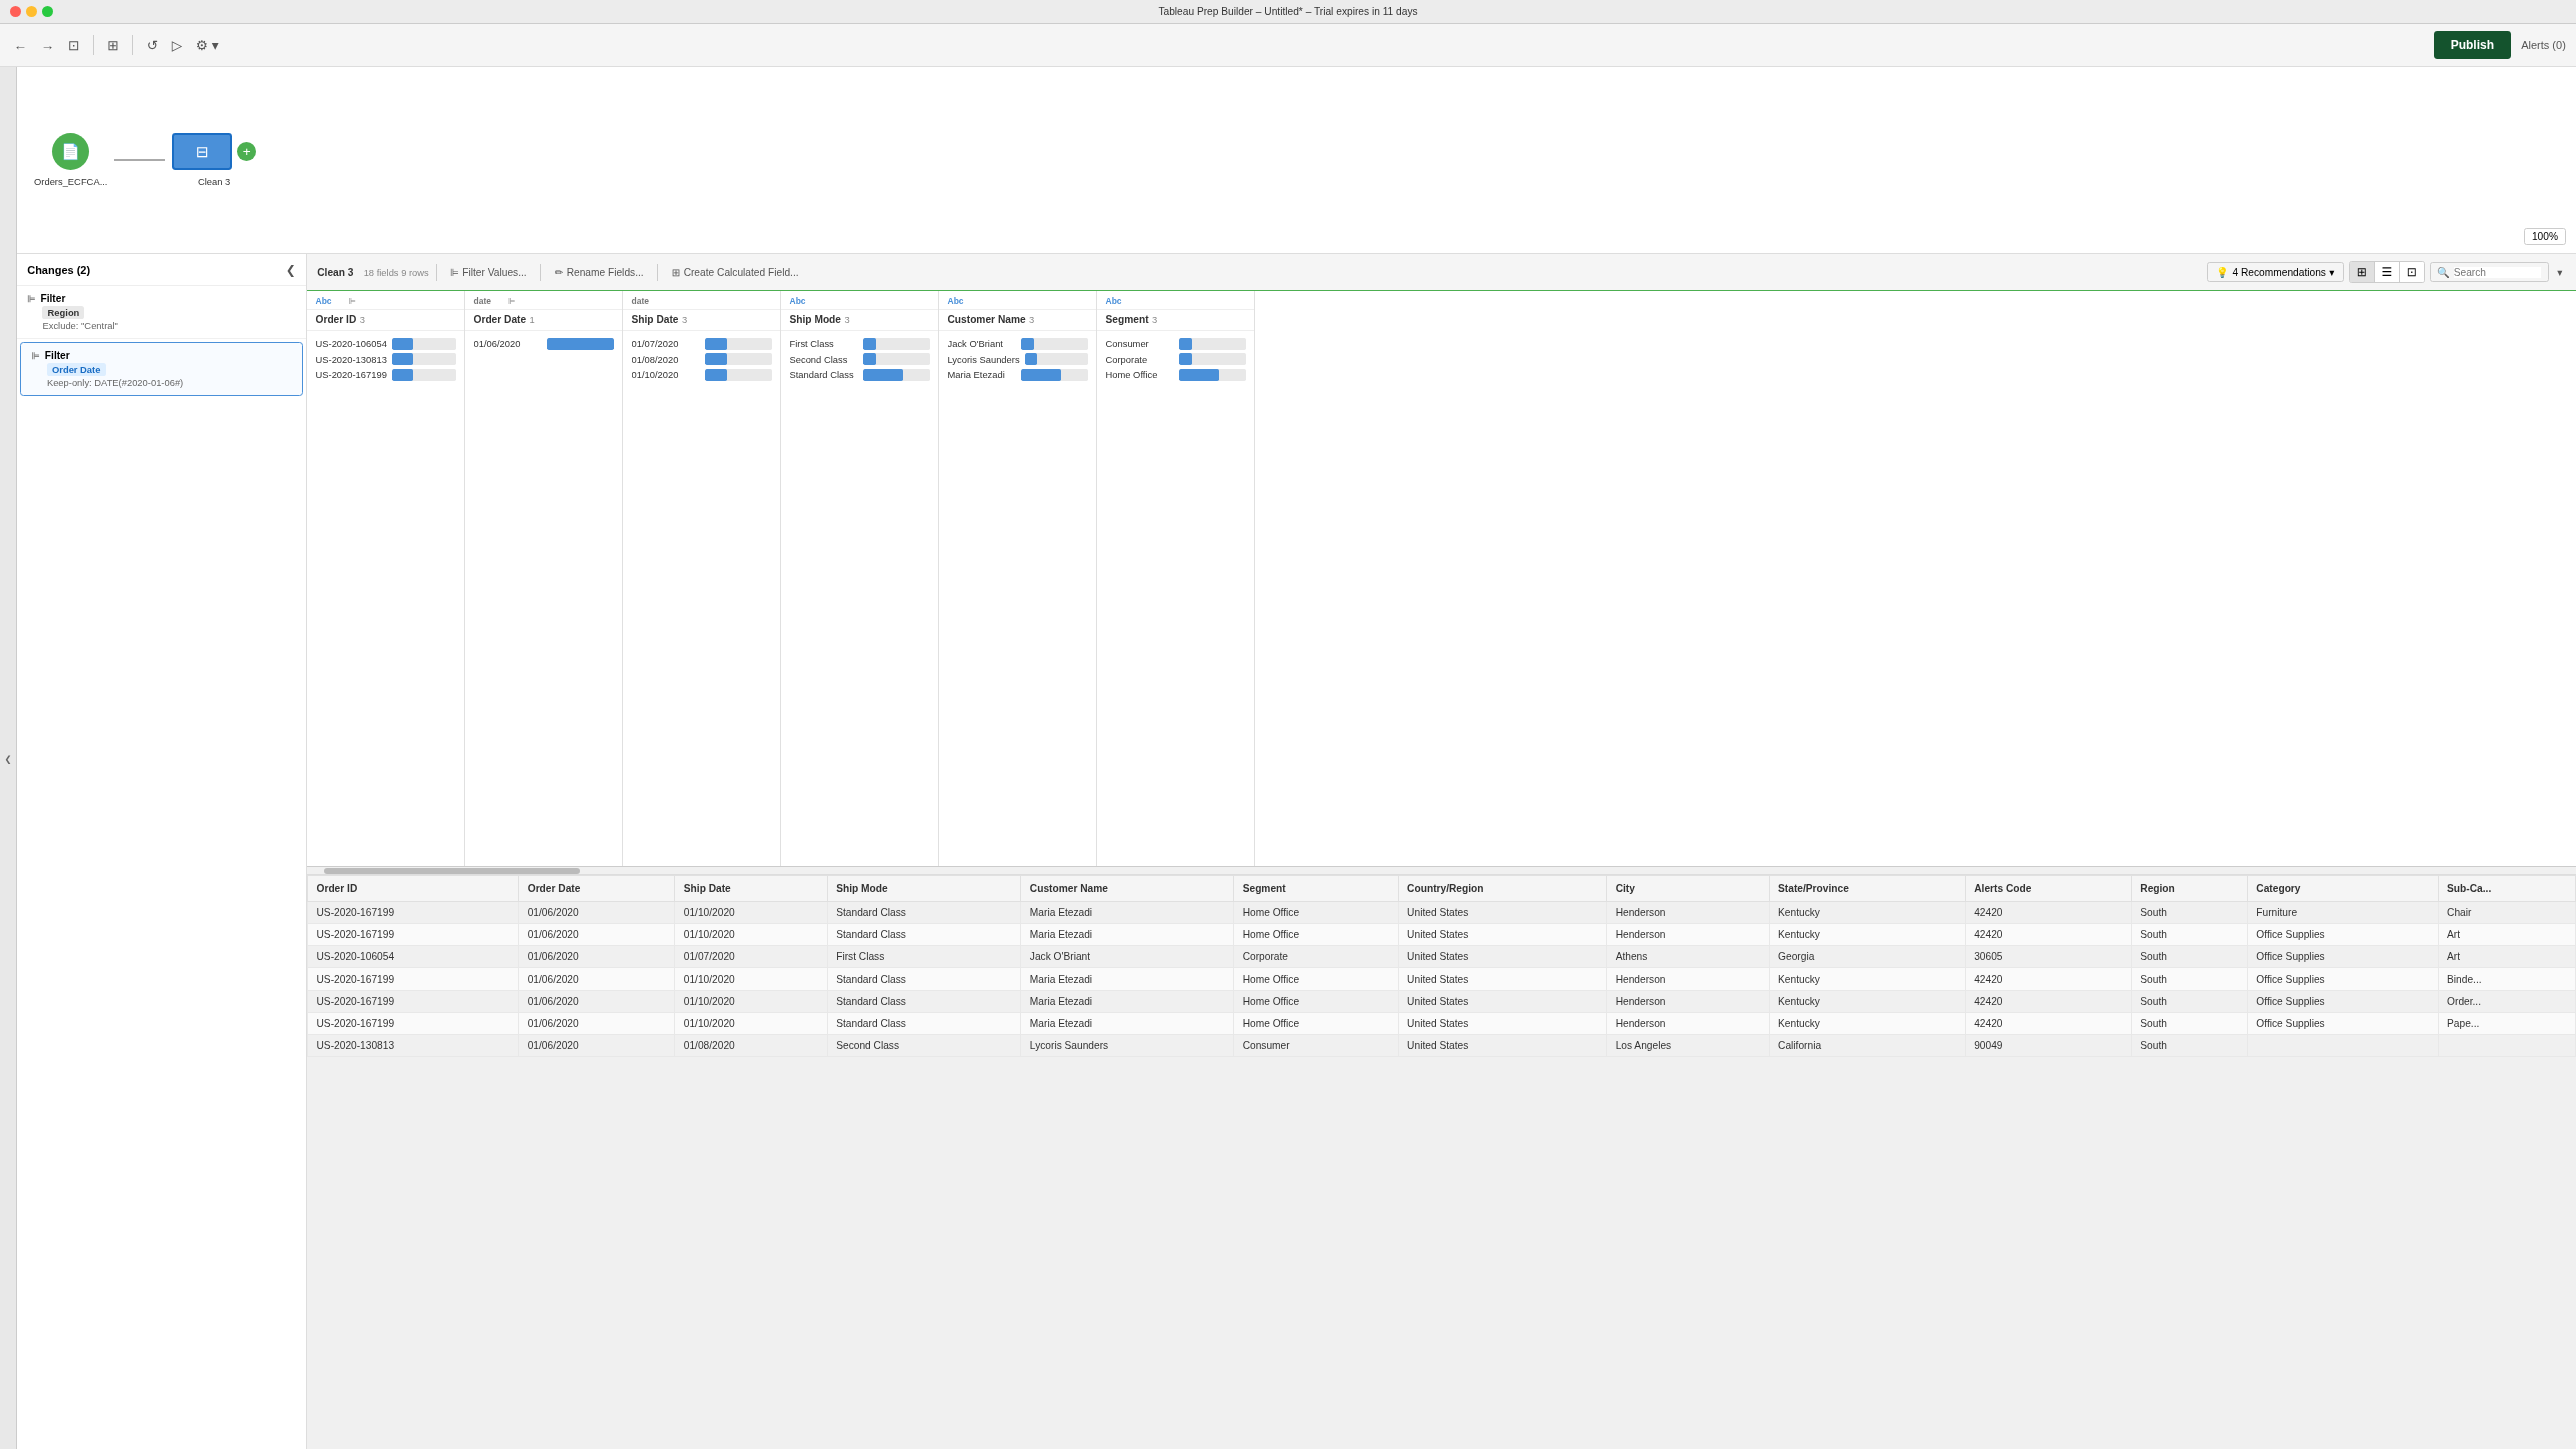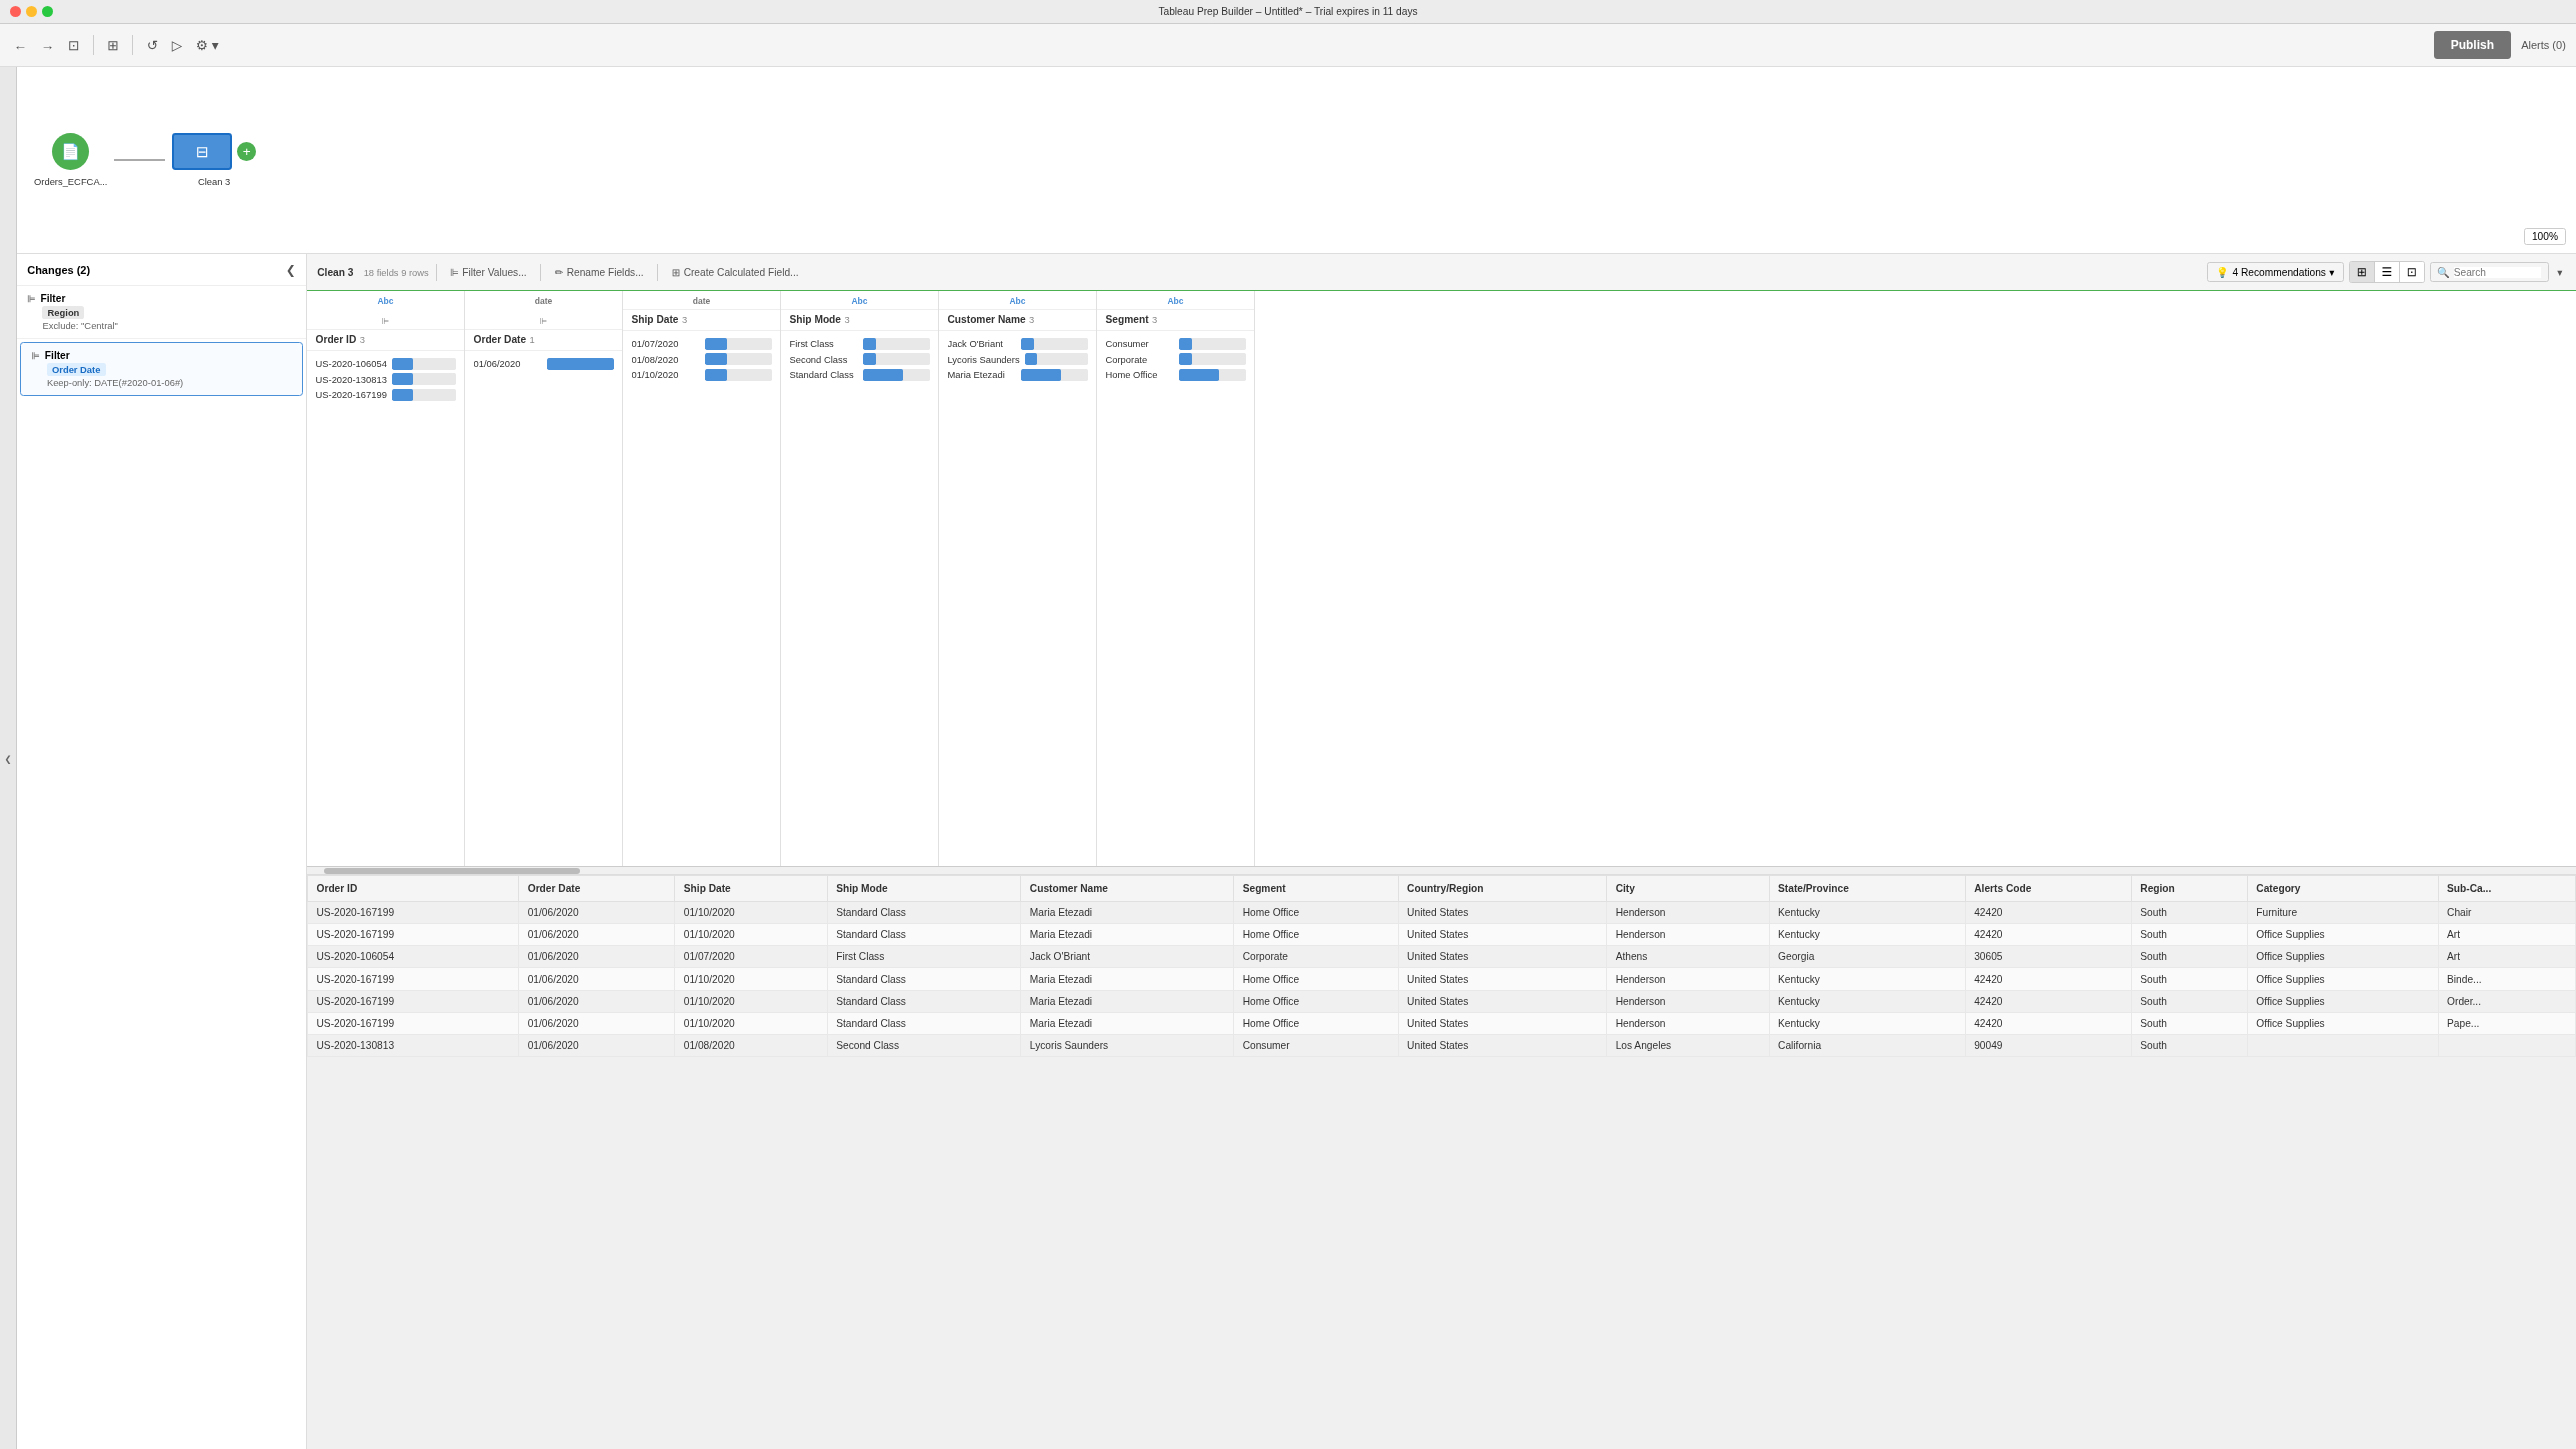--- a/index.html
+++ b/index.html
@@ -39,21 +39,21 @@
       border-bottom: 0.9px solid #ddd;
       position: relative;
     }
     .toolbar-left { display: flex; align-items: center; gap: 6.8px; }
     .toolbar-right { position: absolute; right: 10.2px; display: flex; align-items: center; gap: 10.2px; }
     .icon-btn {
       background: none; border: none; cursor: pointer; color: #555; font-size: 13.6px; padding: 3.4px;
       display: flex; align-items: center;
     }
     .publish-btn {
-      background: #737373; color: white; border: none; padding: 6.8px 17px; border-radius: 3.4px;
+      background: #14532d; color: white; border: none; padding: 6.8px 17px; border-radius: 3.4px;
       font-size: 12px; font-weight: 600; cursor: pointer;
     }
     .alerts-btn {
       background: none; border: none; cursor: pointer; color: #555; font-size: 11px;
     }
 
     
     .main-layout { display: flex; height: calc(100vh - 66px); }
 
     
@@ -196,23 +196,22 @@
       min-width: 158px;
       border-right: 0.9px solid #e0e0e0;
       display: flex;
       flex-direction: column;
       padding: 0;
     }
     .card-header {
       padding: 5.1px 8.5px 3.4px;
       display: flex;
       align-items: center;
-      gap: 10px;
+      gap: 17px;
       border-bottom: 0.9px solid #eee;
-      flex-direction: column;
     }
     .type-badge {
       font-size: 8.5px;
       color: #888;
       font-weight: 600;
     }
     .type-badge.abc { color: #4a90d9; }
     .type-badge.date { color: #777; }
     .filter-icon-small {
       font-size: 8.5px; color: #888;

